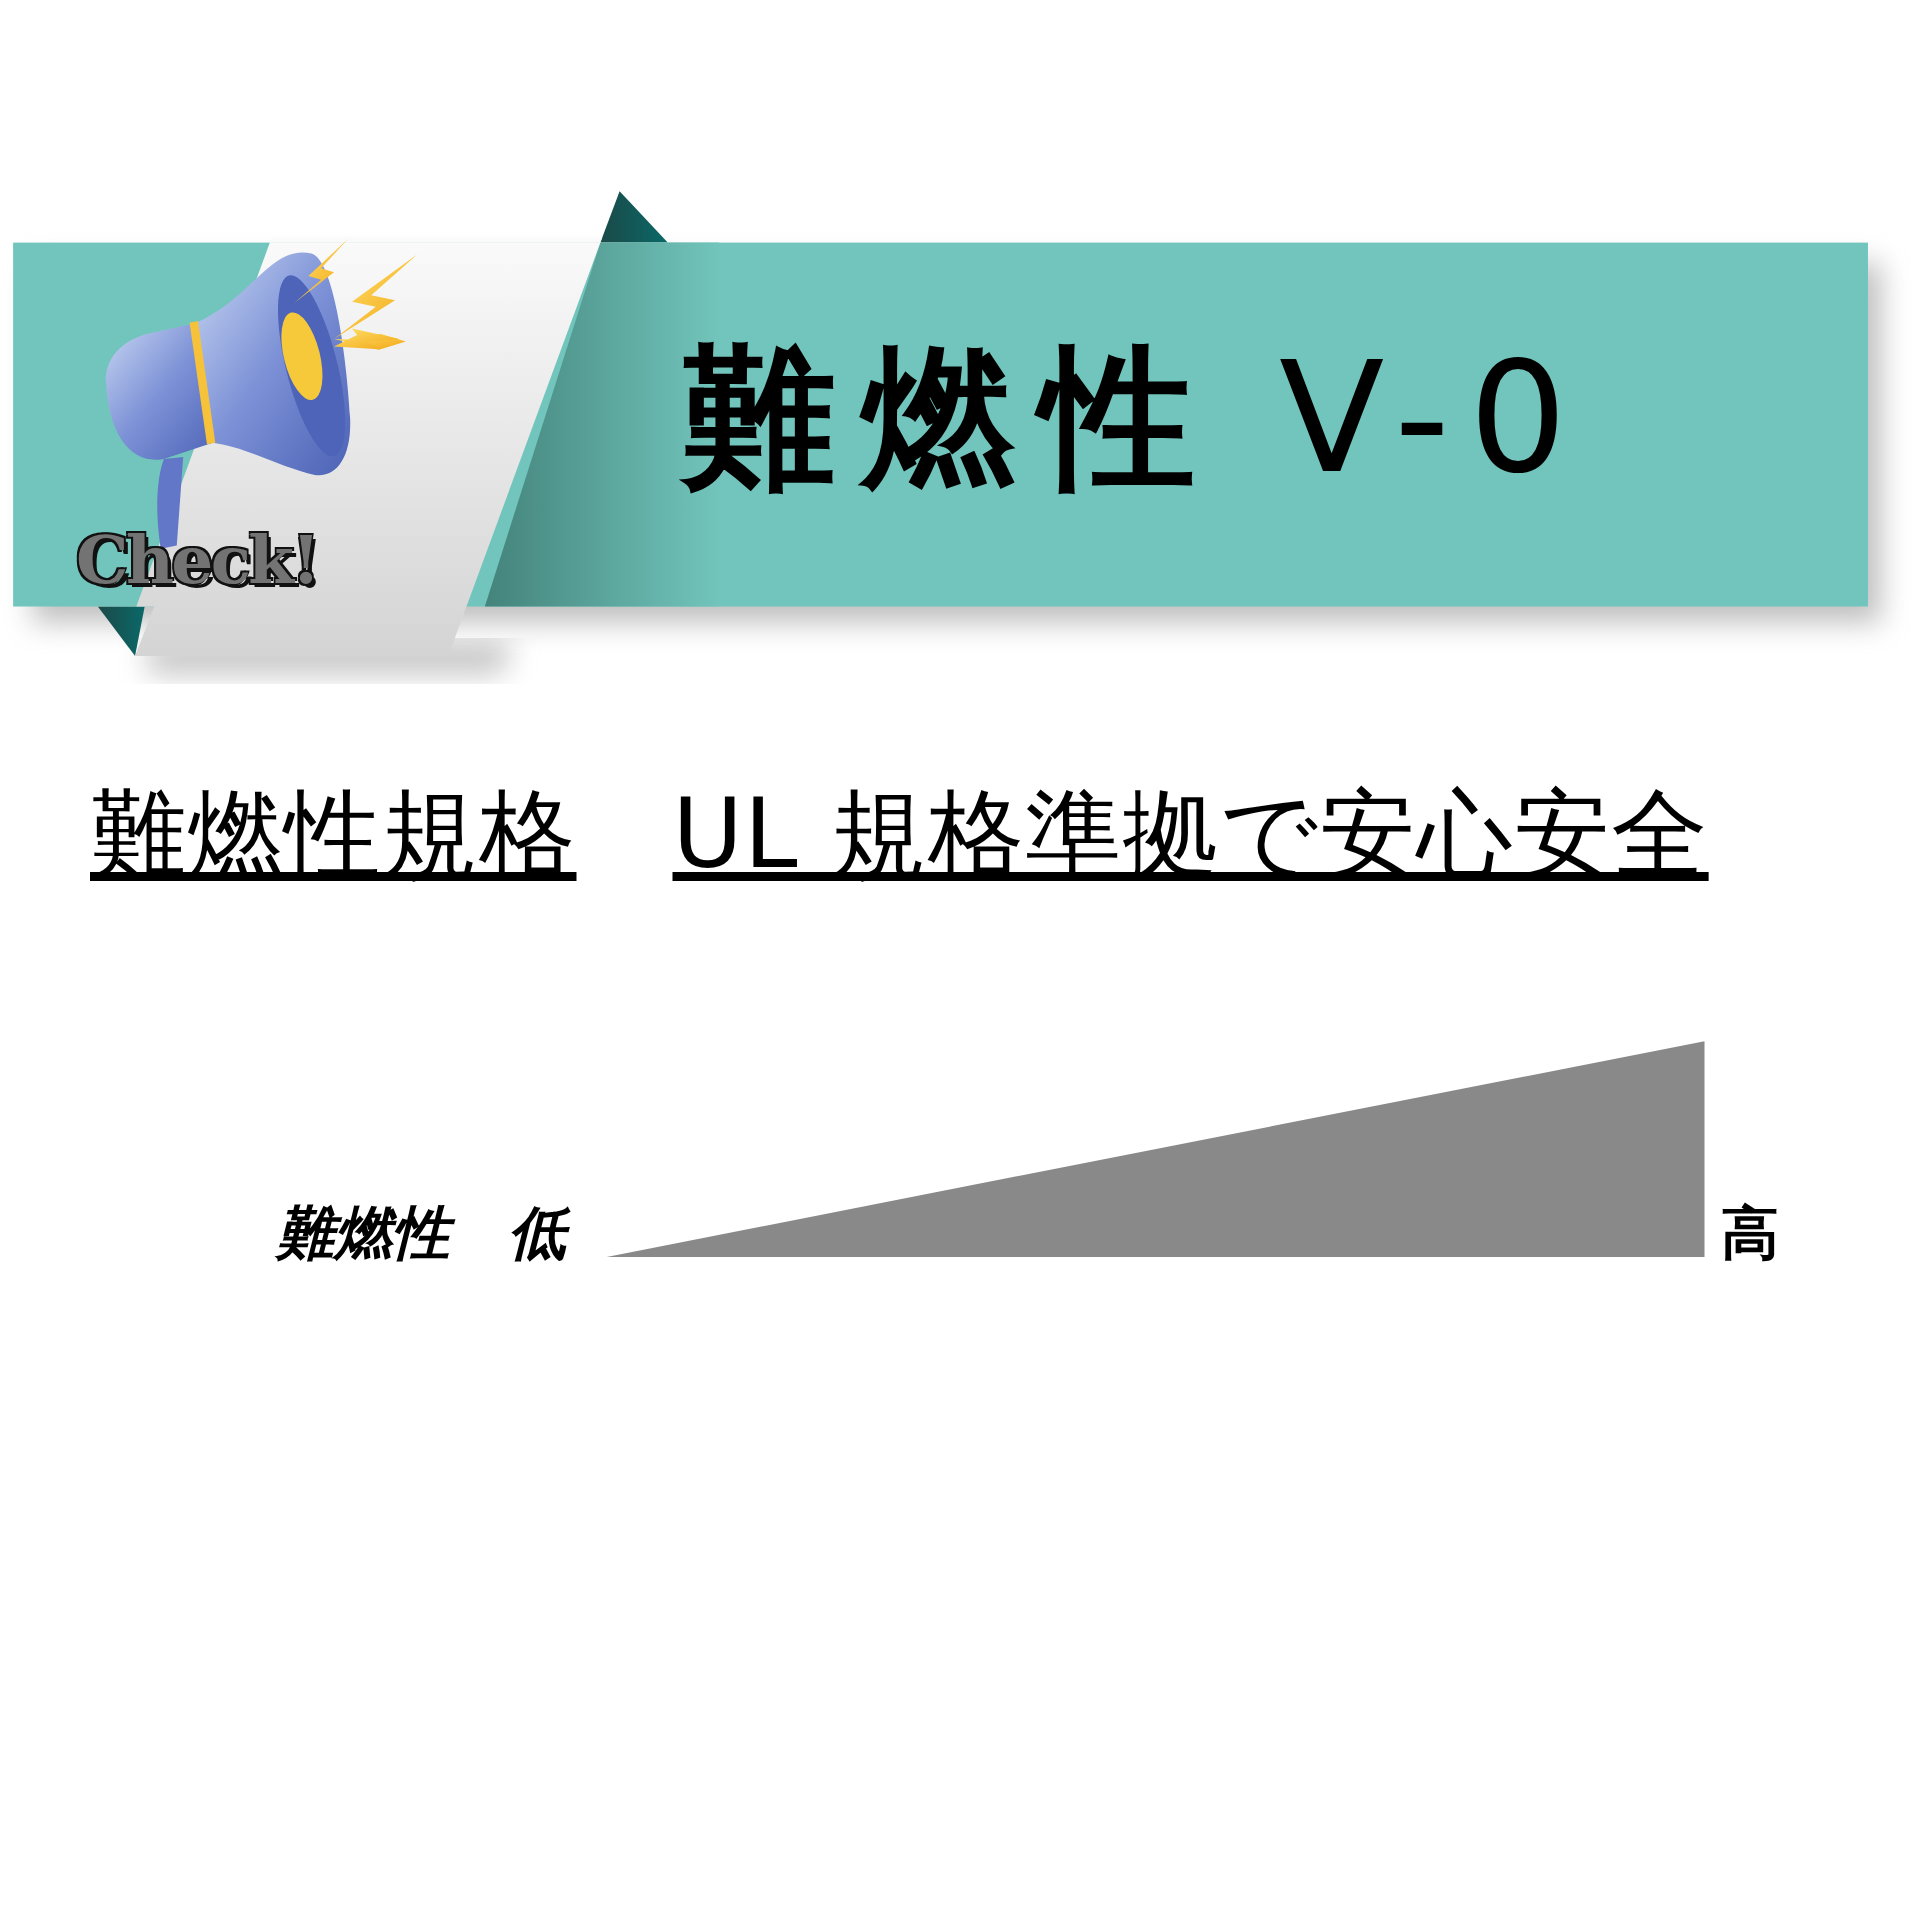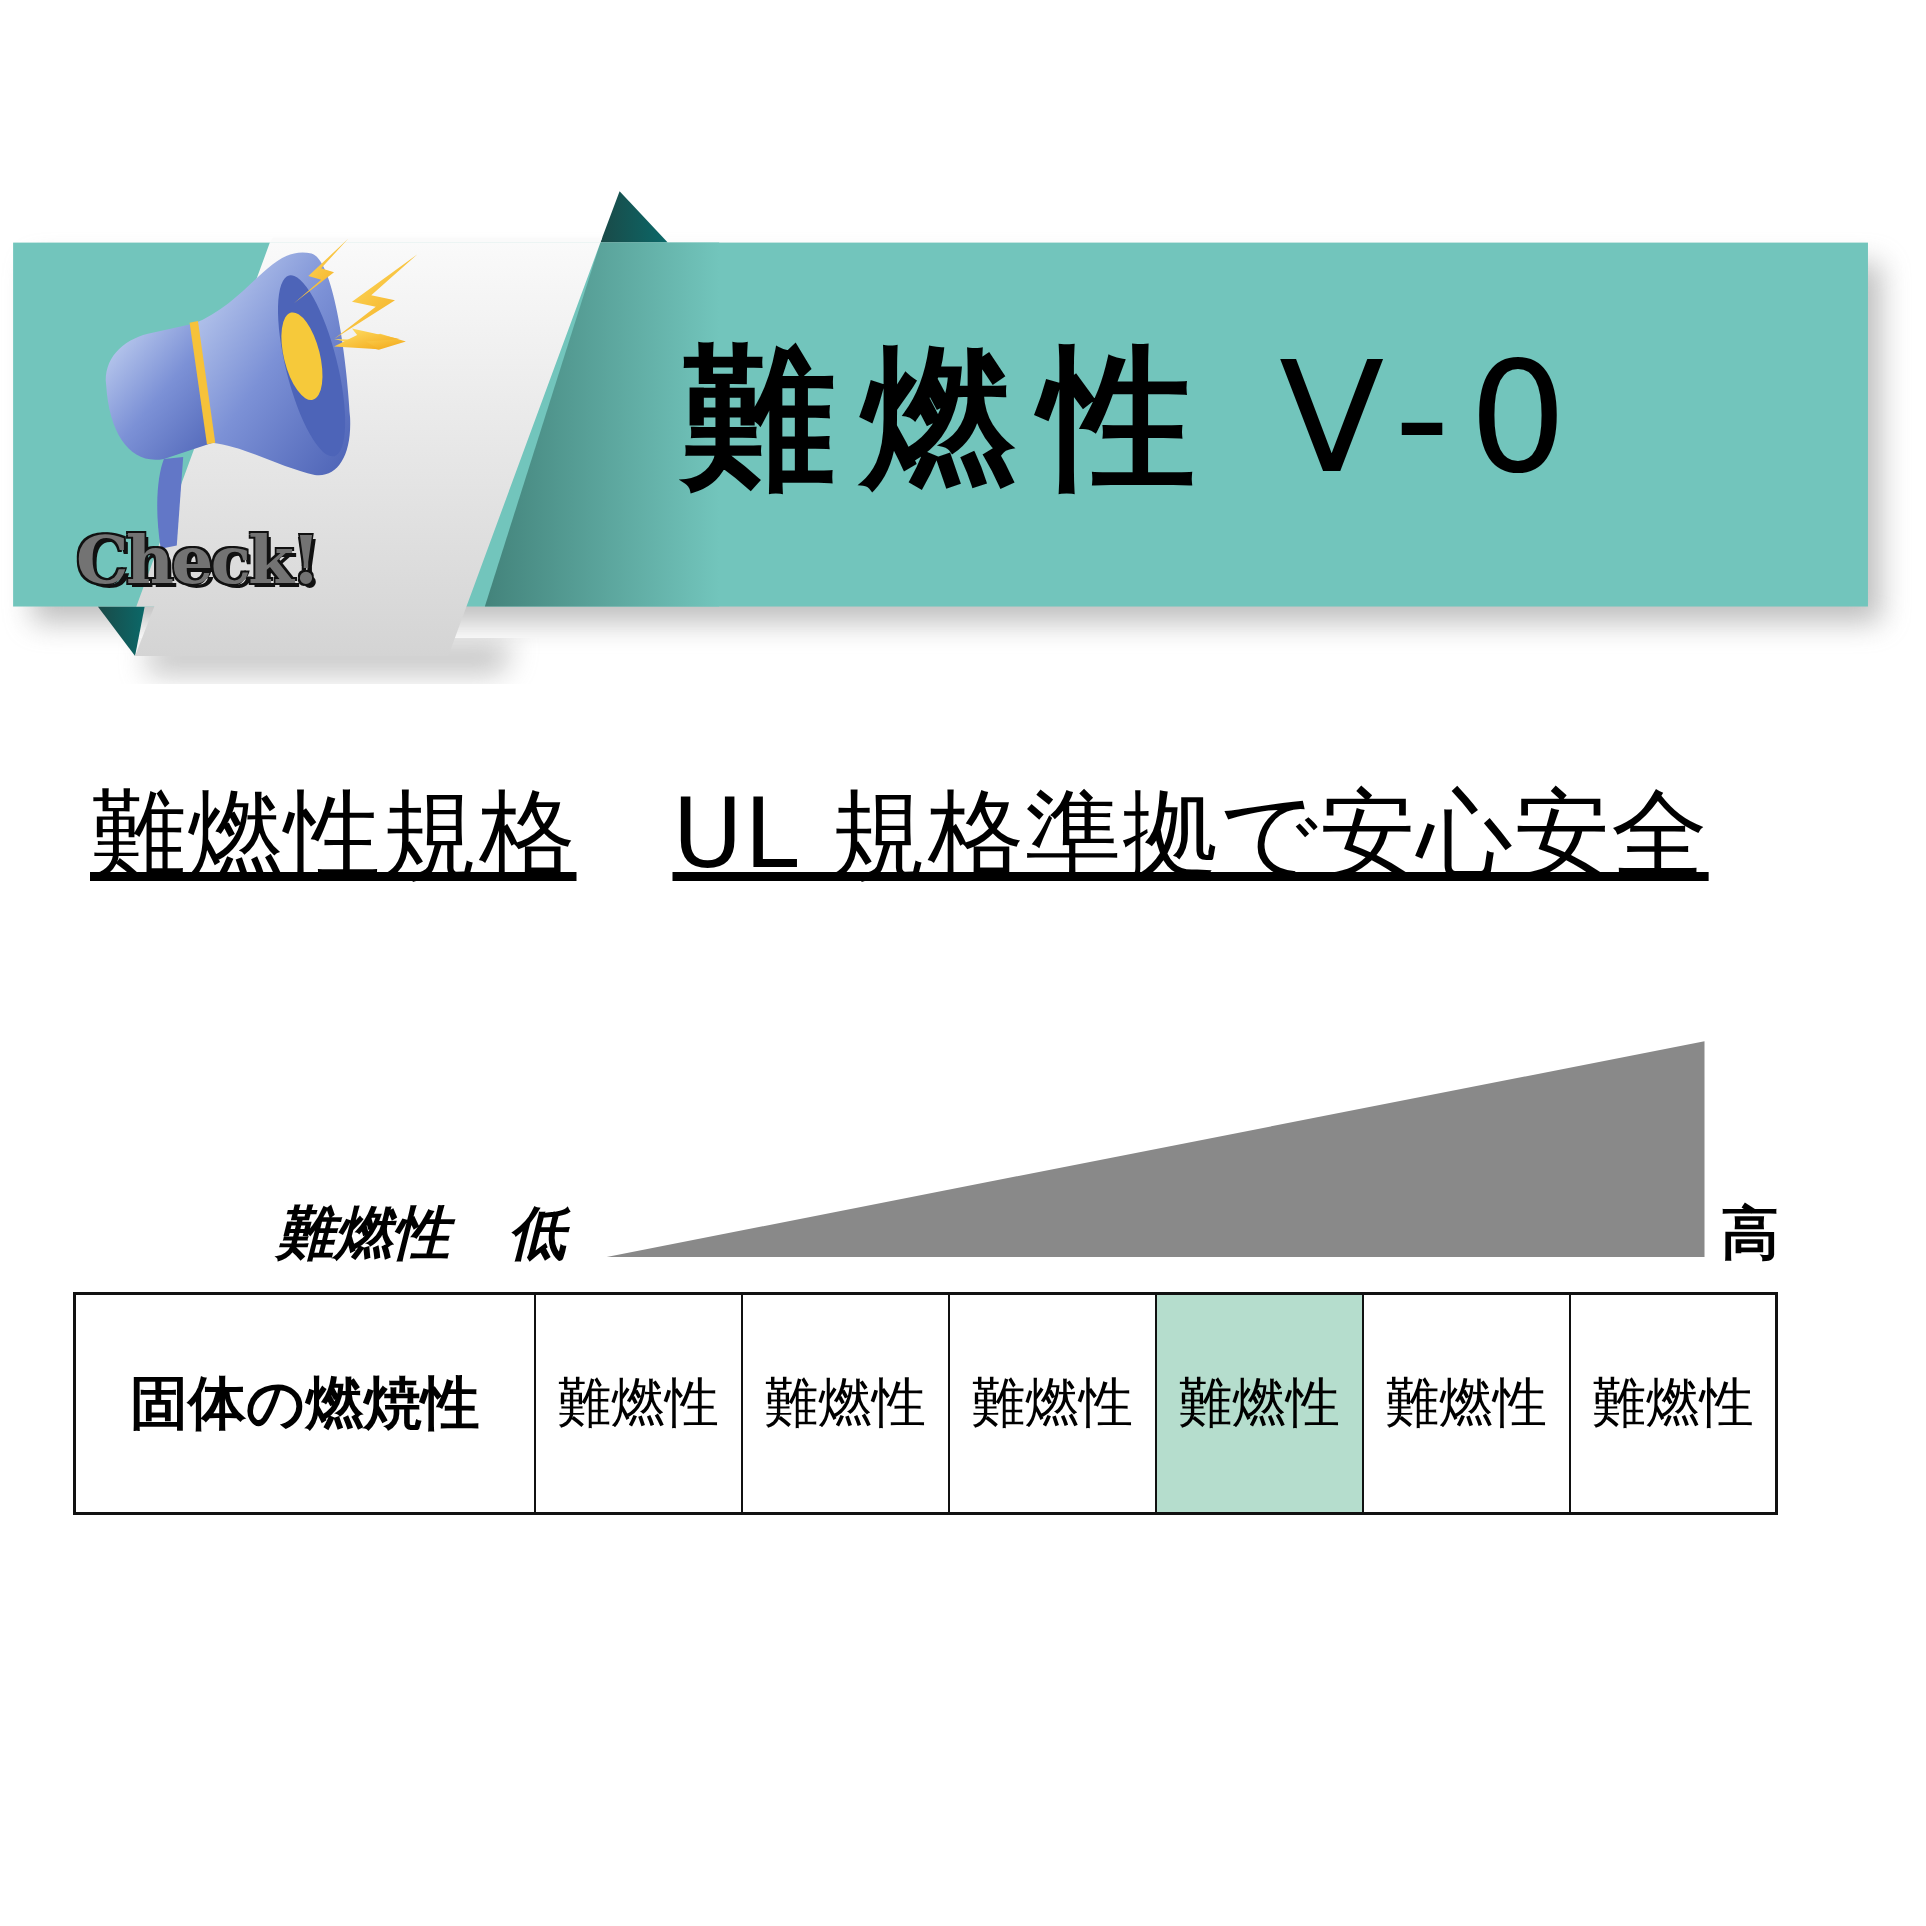--- a/index.html
+++ b/index.html
@@ -120,24 +120,15 @@
   <colgroup>
     <col style="width:460px">
       <col style="width:207px">
       <col style="width:207px">
       <col style="width:207px">
       <col style="width:207px">
       <col style="width:207px">
       <col style="width:207px">
   </colgroup>
   <tbody>
-  <tr>
-    <td class="hdr">固体の燃焼性</td>
-    <td class="val">難燃性</td>
-    <td class="val">難燃性</td>
-    <td class="val">難燃性</td>
-    <td class="val hl">難燃性</td>
-    <td class="val">難燃性</td>
-    <td class="val">難燃性</td>
-  </tr>
 </tbody>
   </table>
 
 
 </body></html>

